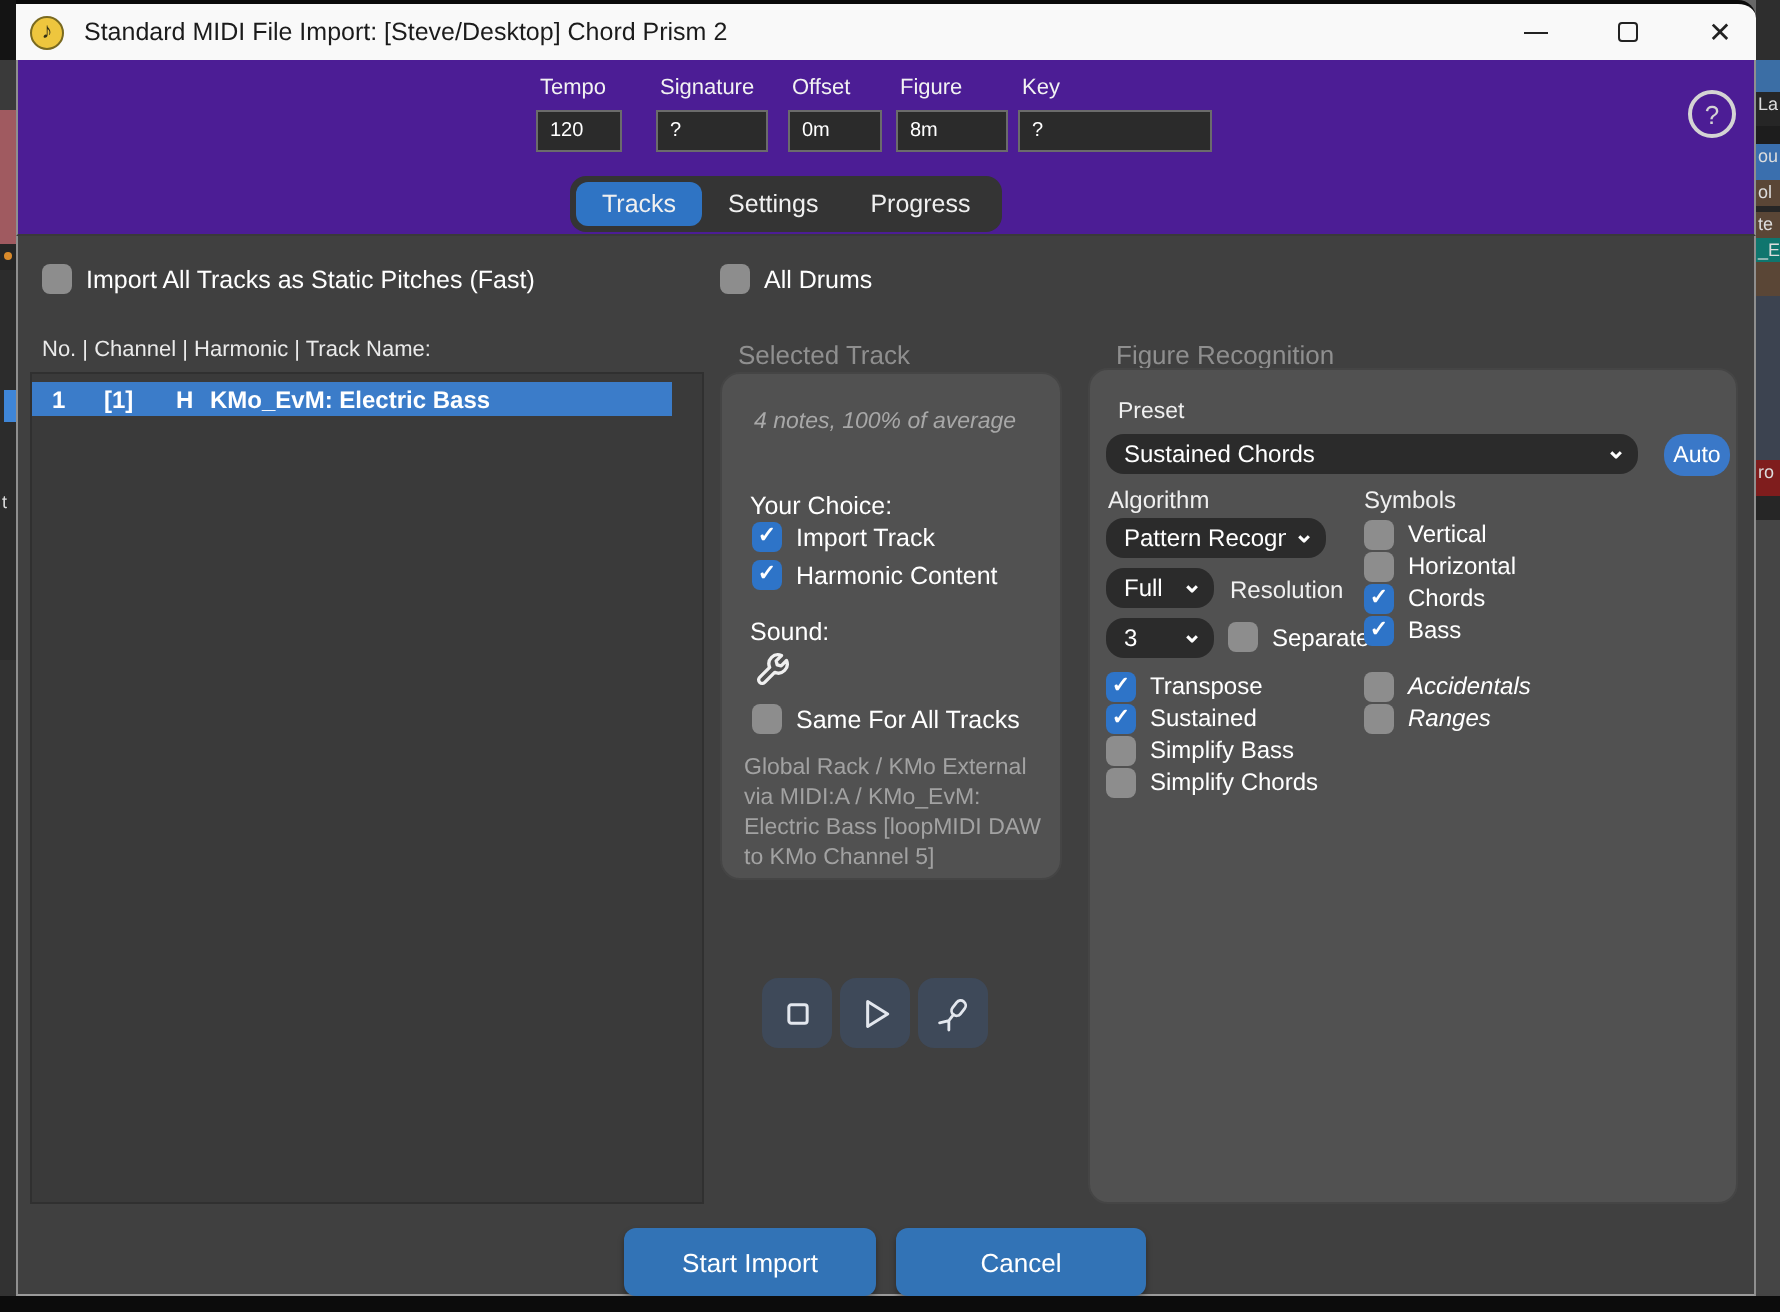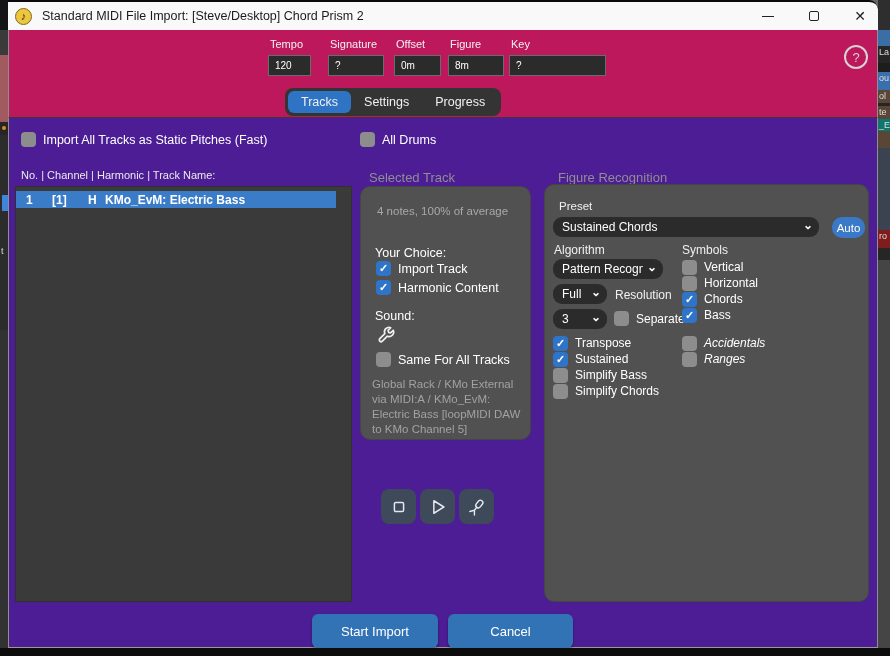--- a/index.html
+++ b/index.html
@@ -39,25 +39,25 @@
     position:absolute; top:0; width:40px; height:28px;
     display:flex; align-items:center; justify-content:center; cursor:default;
   }
   .btn-min { left:740px; } .btn-max { left:786px; } .btn-close { left:832px; }
   .min-glyph { width:12px; height:0; border-top:1.6px solid #222; }
   .max-glyph { width:10px; height:10px; border:1.6px solid #222; border-radius:2px; }
   .close-glyph { font-size:14px; color:#222; line-height:1; }
 
   .band {
     left:0; top:30px; width:100%; height:88px;
-    background:#be185d; border-bottom:1px solid #3a3a3a;
+    background:#4c1d95; border-bottom:1px solid #3a3a3a;
     border-left:1px solid #8f8f8f; border-right:1px solid #8f8f8f;
   }
   .content {
-    left:0; top:118px; width:100%; height:530px; background:#4c1d95;
+    left:0; top:118px; width:100%; height:530px; background:#404040;
     border-left:1px solid #8f8f8f; border-right:1px solid #8f8f8f;
     border-bottom:1px solid #9a9a9a;
   }
 
   
   .field-group { position:absolute; top:8px; }
   .field-label { font-size:11px; color:#f2f2f2; margin-bottom:5px; margin-left:2px; white-space:nowrap; }
   .field-input {
     display:block; height:21px; width:100%;
     background:#2b2b2b; border:1px solid #6b6b6b; color:#fff;
@@ -105,21 +105,21 @@
   .track-row span { position:absolute; top:2px; white-space:nowrap; }
 
   
   .panel-label { position:absolute; font-size:13px; color:#8f8f8f; white-space:nowrap; }
   .panel {
     position:absolute; background:#515151; border:1px solid #454545; border-radius:10px;
   }
   .sel-panel { left:351px; top:68px; width:171px; height:254px; }
   .fr-panel  { left:535px; top:66px; width:325px; height:418px; }
 
-  .muted { color:#a8a8a8; font-size:11.5px; }
+  .muted { color:#a8a8a8; font-size:11.5px;font-style:italic; }
   .white-lbl { color:#fff; font-size:12.5px; white-space:nowrap; }
   .routing { position:absolute; left:11px; top:190px; width:154px; font-size:11.5px; color:#a2a2a2; line-height:15px; }
 
   
   .dd {
     position:absolute; height:20px; background:#2b2b2b; border-radius:9px;
     color:#fff; font-size:12px; display:flex; align-items:center;
     padding:0 20px 0 9px; overflow:hidden;
   }
   .dd .dd-val { white-space:nowrap; overflow:hidden; }

